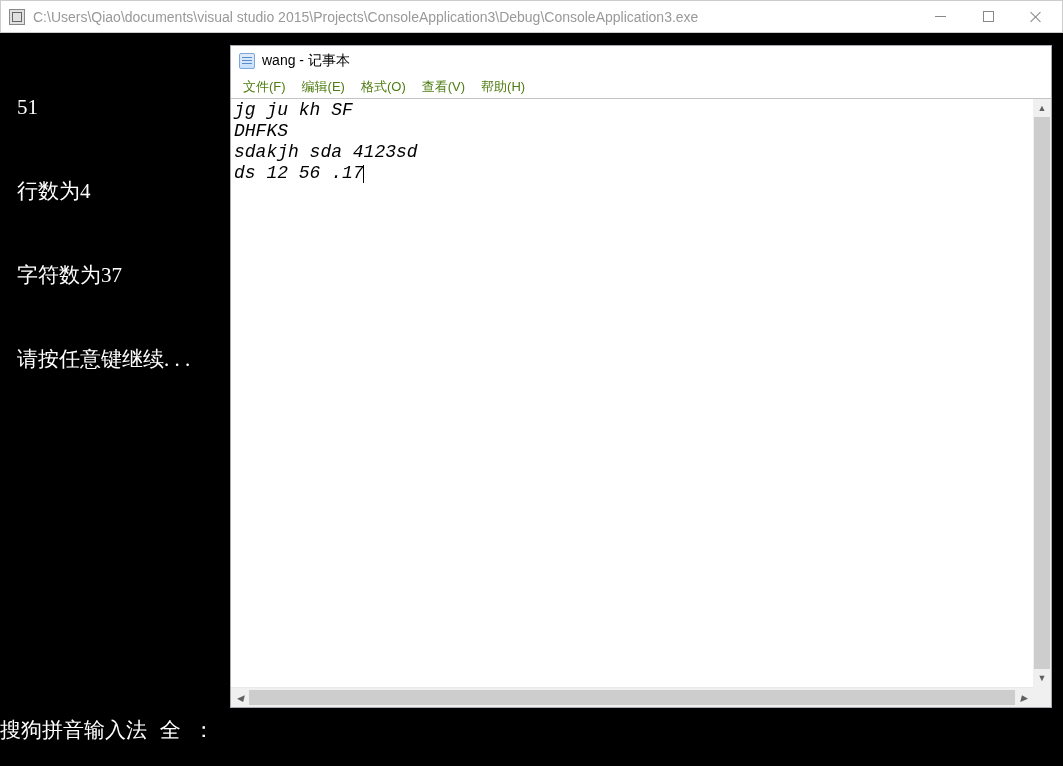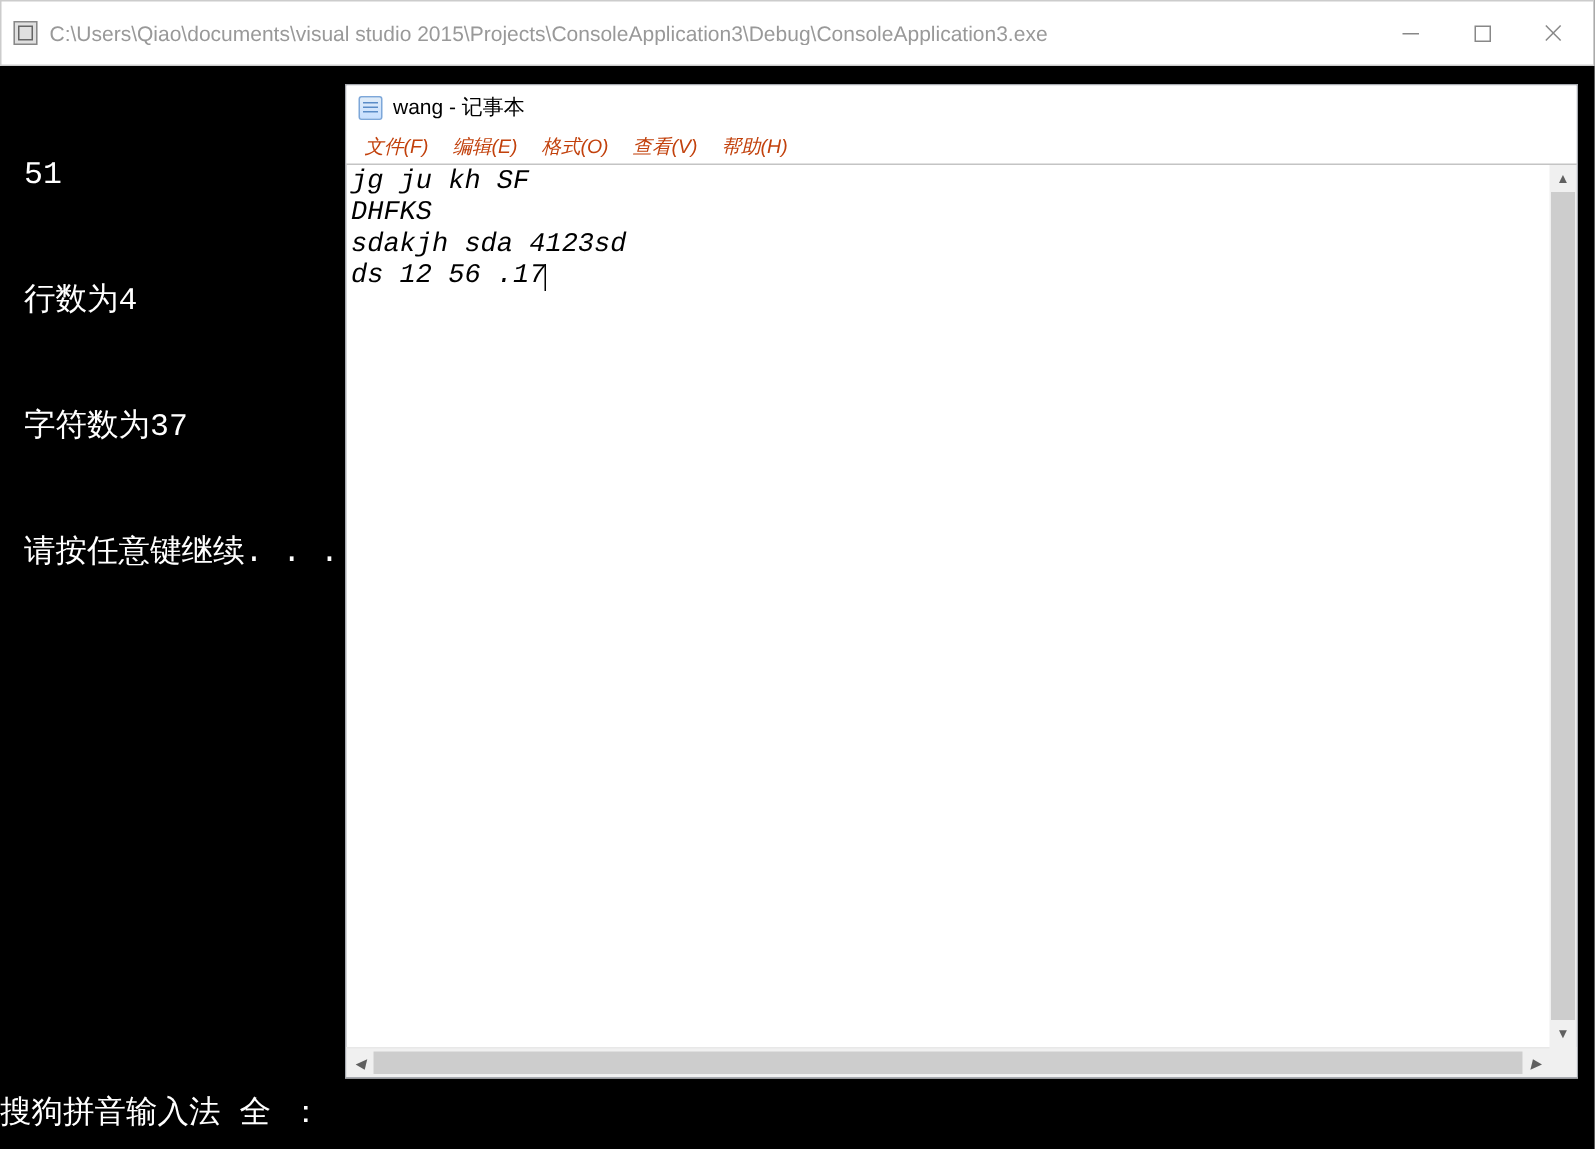--- a/index.html
+++ b/index.html
@@ -8,21 +8,21 @@
       box-sizing: border-box;
     }
     body {
       width: 1063px;
       height: 766px;
       overflow: hidden;
       font-family: "Segoe UI", Arial, sans-serif;
       background: #000;
     }
     .outer-titlebar {
-      height: 44px;
+      height: 33px;
       background: #fff;
       border: 1px solid #ccc;
       display: flex;
       align-items: center;
       padding: 0 2px 0 8px;
     }
     .outer-app-icon {
       width: 16px;
       height: 16px;
       margin-right: 8px;
@@ -85,28 +85,27 @@
 
     .main-area {
       position: relative;
       width: 100%;
       height: calc(100% - 34px);
       background: #000;
     }
     .console-output {
       position: absolute;
       top: 0;
-      left: 0;
+      left: 17px;
       color: #fff;
-      font-family: Liberation Mono, monospace;
+      font-family: Liberation Serif, serif;
       font-size: 21px;
       line-height: 28px;
       white-space: pre;
       padding-top: 4px;
-      padding-left: 16px;
     }
     .console-line {
       display: block;
     }
     .ime-bar {
       position: absolute;
       bottom: 11px;
       left: 0;
       color: #fff;
       font-family: SimSun, "NSimSun", monospace;
@@ -159,22 +158,21 @@
       height: 22px;
       display: flex;
       align-items: center;
       padding-left: 6px;
       font-size: 13px;
       gap: 4px;
       background: #fff;
     }
     .np-menu-item {
       padding: 2px 6px;
-      color: #c2410c;
-      font-style: italic;
+      color: #4d7c0f;
     }
     .np-content {
       flex: 1;
       border-top: 1px solid #c4c4c4;
       position: relative;
       display: flex;
       flex-direction: column;
       font-style: italic;
     }
     .np-textarea {

